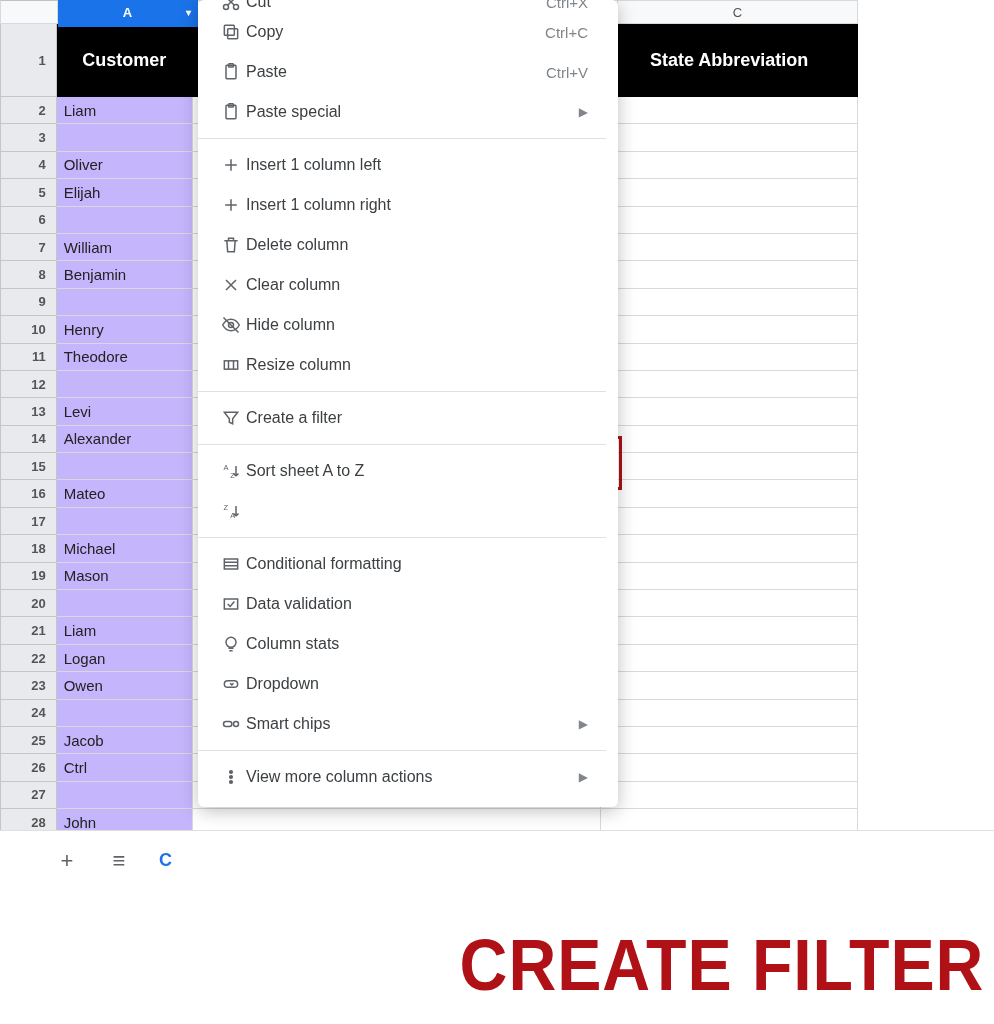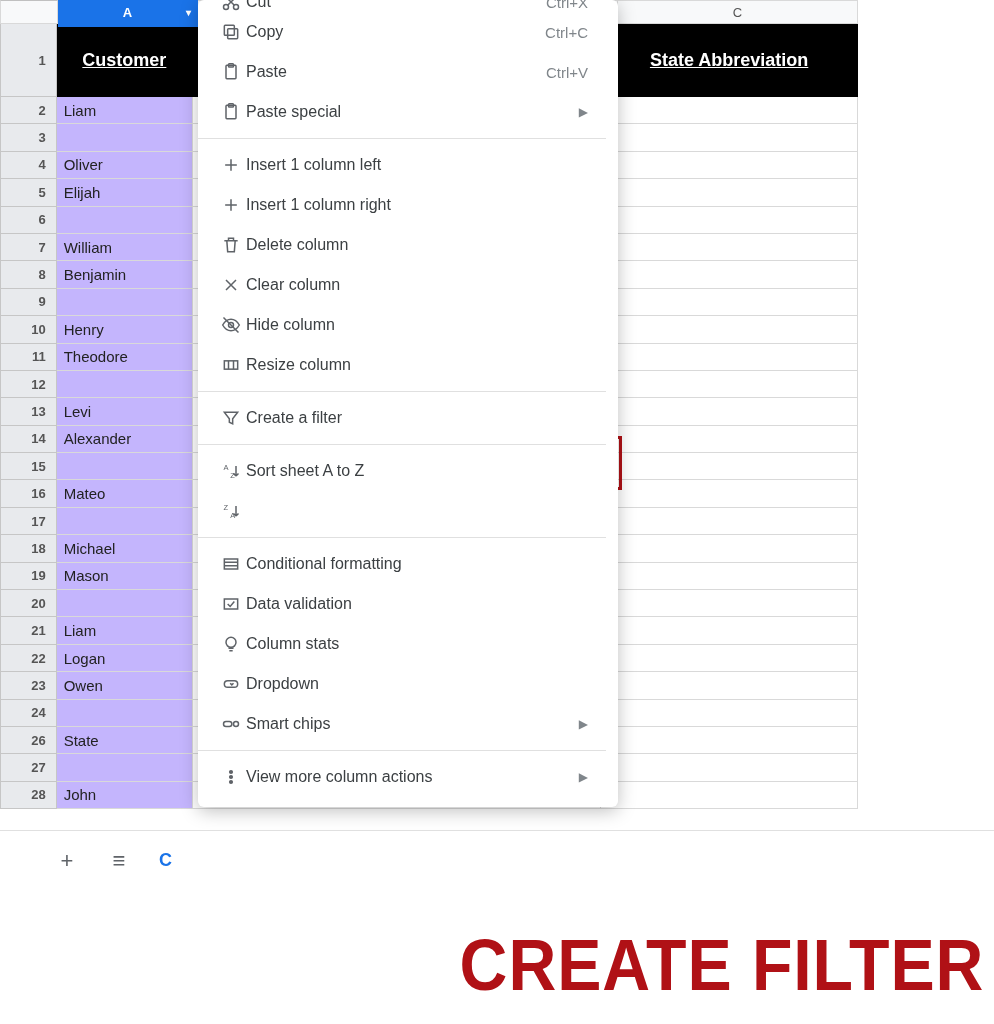--- a/index.html
+++ b/index.html
@@ -16,21 +16,21 @@
   .colh .dd { position: absolute; right: 6px; font-size: 10px; color: #fff; }
   .rows { }
   .row { display: flex; height: 27.4px; }
   .rowh { width: 58px; display: flex; align-items: center; justify-content: flex-end; padding-right: 10px; font-size: 13px; color: #555; font-weight: 600; background: #e8eaed; border: 1px solid #c6c6c6; border-top: none; }
   .cell { border: 1px solid #d9d9d9; border-top: none; border-left: none; display: flex; align-items: center; font-size: 15px; color: #222; padding: 0 7px; overflow: hidden; white-space: nowrap; }
   .cellA { width: 140px; background: #c4b5fd; }
   .cellB { width: 420px; background: #fff; }
   .cellC { width: 264px; background: #fff; }
   .row.hdr { height: 73px; }
   .row.hdr .rowh { height: 73px; }
-  .row.hdr .cell { background: #000; color: #fff; font-weight: 700; font-size: 18px; justify-content: center; border-color: #000; text-decoration: underline; }
+  .row.hdr .cell { background: #000; color: #fff; font-weight: 700; font-size: 18px; justify-content: center; border-color: #000; }
   .selbar { position:absolute; left:58px; top:24px; width:140px; height:3px; background:#1a73e8; z-index:2; }
   
   .ctx { position: absolute; left: 198px; top: 0px; width: 420px; background: #fff; border-radius: 6px; box-shadow: 0 4px 18px rgba(0,0,0,0.25); padding: 6px 12px 10px 0; z-index: 10; }
   .mi { display: flex; align-items: center; height: 40px; padding: 0 18px; font-size: 16px; color: #3c4043; cursor: pointer; position: relative; }
   .mi .ico { width: 30px; display: flex; justify-content: center; color: #5f6368; }
   .mi .ico svg { width: 20px; height: 20px; stroke: #5f6368; fill: none; stroke-width: 1.8; }
   .mi .lbl { flex: 1; }
   .mi .sc { color: #80868b; font-size: 15px; }
   .mi .sub { color: #80868b; font-size: 12px; margin-left: auto; }
   .sep { height: 1px; background: #e0e0e0; margin: 6px 0; }
@@ -201,22 +201,28 @@
           <div class="cell cellB"></div>
           <div class="cell cellC"></div>
         </div>
         <div class="row">
           <div class="rowh">24</div>
           <div class="cell cellA"></div>
           <div class="cell cellB"></div>
           <div class="cell cellC"></div>
         </div>
         <div class="row">
+          <div class="rowh">25</div>
+          <div class="cell cellA">Jacob</div>
+          <div class="cell cellB"></div>
+          <div class="cell cellC"></div>
+        </div>
+        <div class="row">
           <div class="rowh">26</div>
-          <div class="cell cellA">State</div>
+          <div class="cell cellA">Ctrl</div>
           <div class="cell cellB"></div>
           <div class="cell cellC"></div>
         </div>
         <div class="row">
           <div class="rowh">27</div>
           <div class="cell cellA"></div>
           <div class="cell cellB"></div>
           <div class="cell cellC"></div>
         </div>
         <div class="row">

